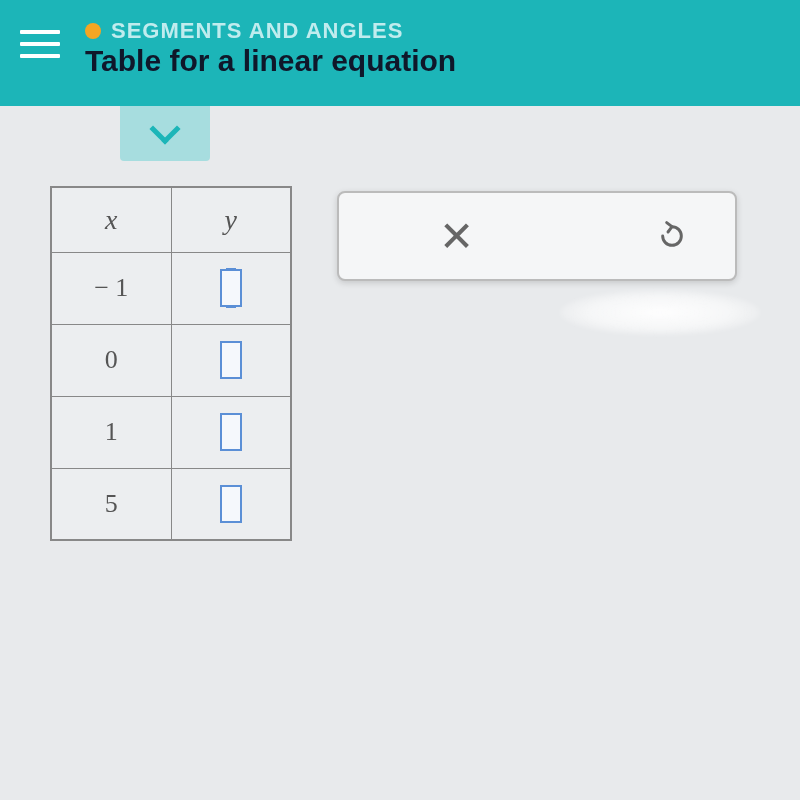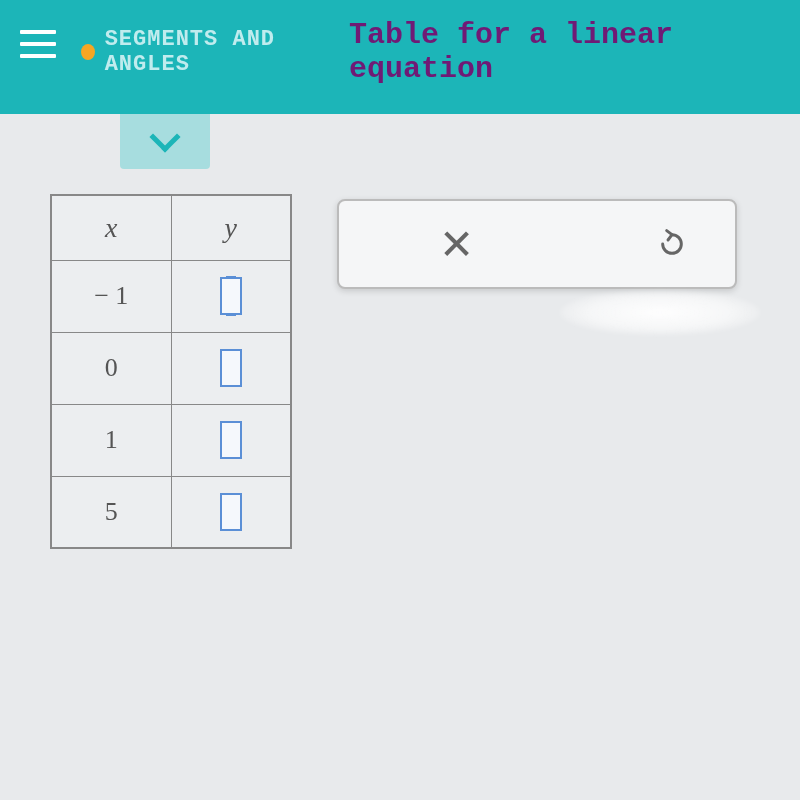--- a/index.html
+++ b/index.html
@@ -29,42 +29,41 @@
       gap: 8px;
       margin-top: 12px;
     }
     .hamburger-line {
       height: 4px;
       background: #ffffff;
       border-radius: 1px;
     }
     .header-text {
       display: flex;
-      gap: 6px;
-      font-family: Liberation Mono, monospace;
+      flex-direction: column;
     }
     .section-row {
       display: flex;
       align-items: center;
       gap: 10px;
     }
     .bullet {
       width: 16px;
       height: 16px;
       background: #f5a623;
       border-radius: 50%;
     }
     .section-label {
       color: #c0ecee;
       font-size: 22px;
       font-weight: bold;
       letter-spacing: 1px;
     }
     .title {
-      color: #701a75;
+      color: #0f172a;
       font-size: 30px;
       font-weight: bold;
     }
     .tab-arrow {
       background: #a7dddf;
       width: 90px;
       height: 55px;
       display: flex;
       align-items: center;
       justify-content: center;

